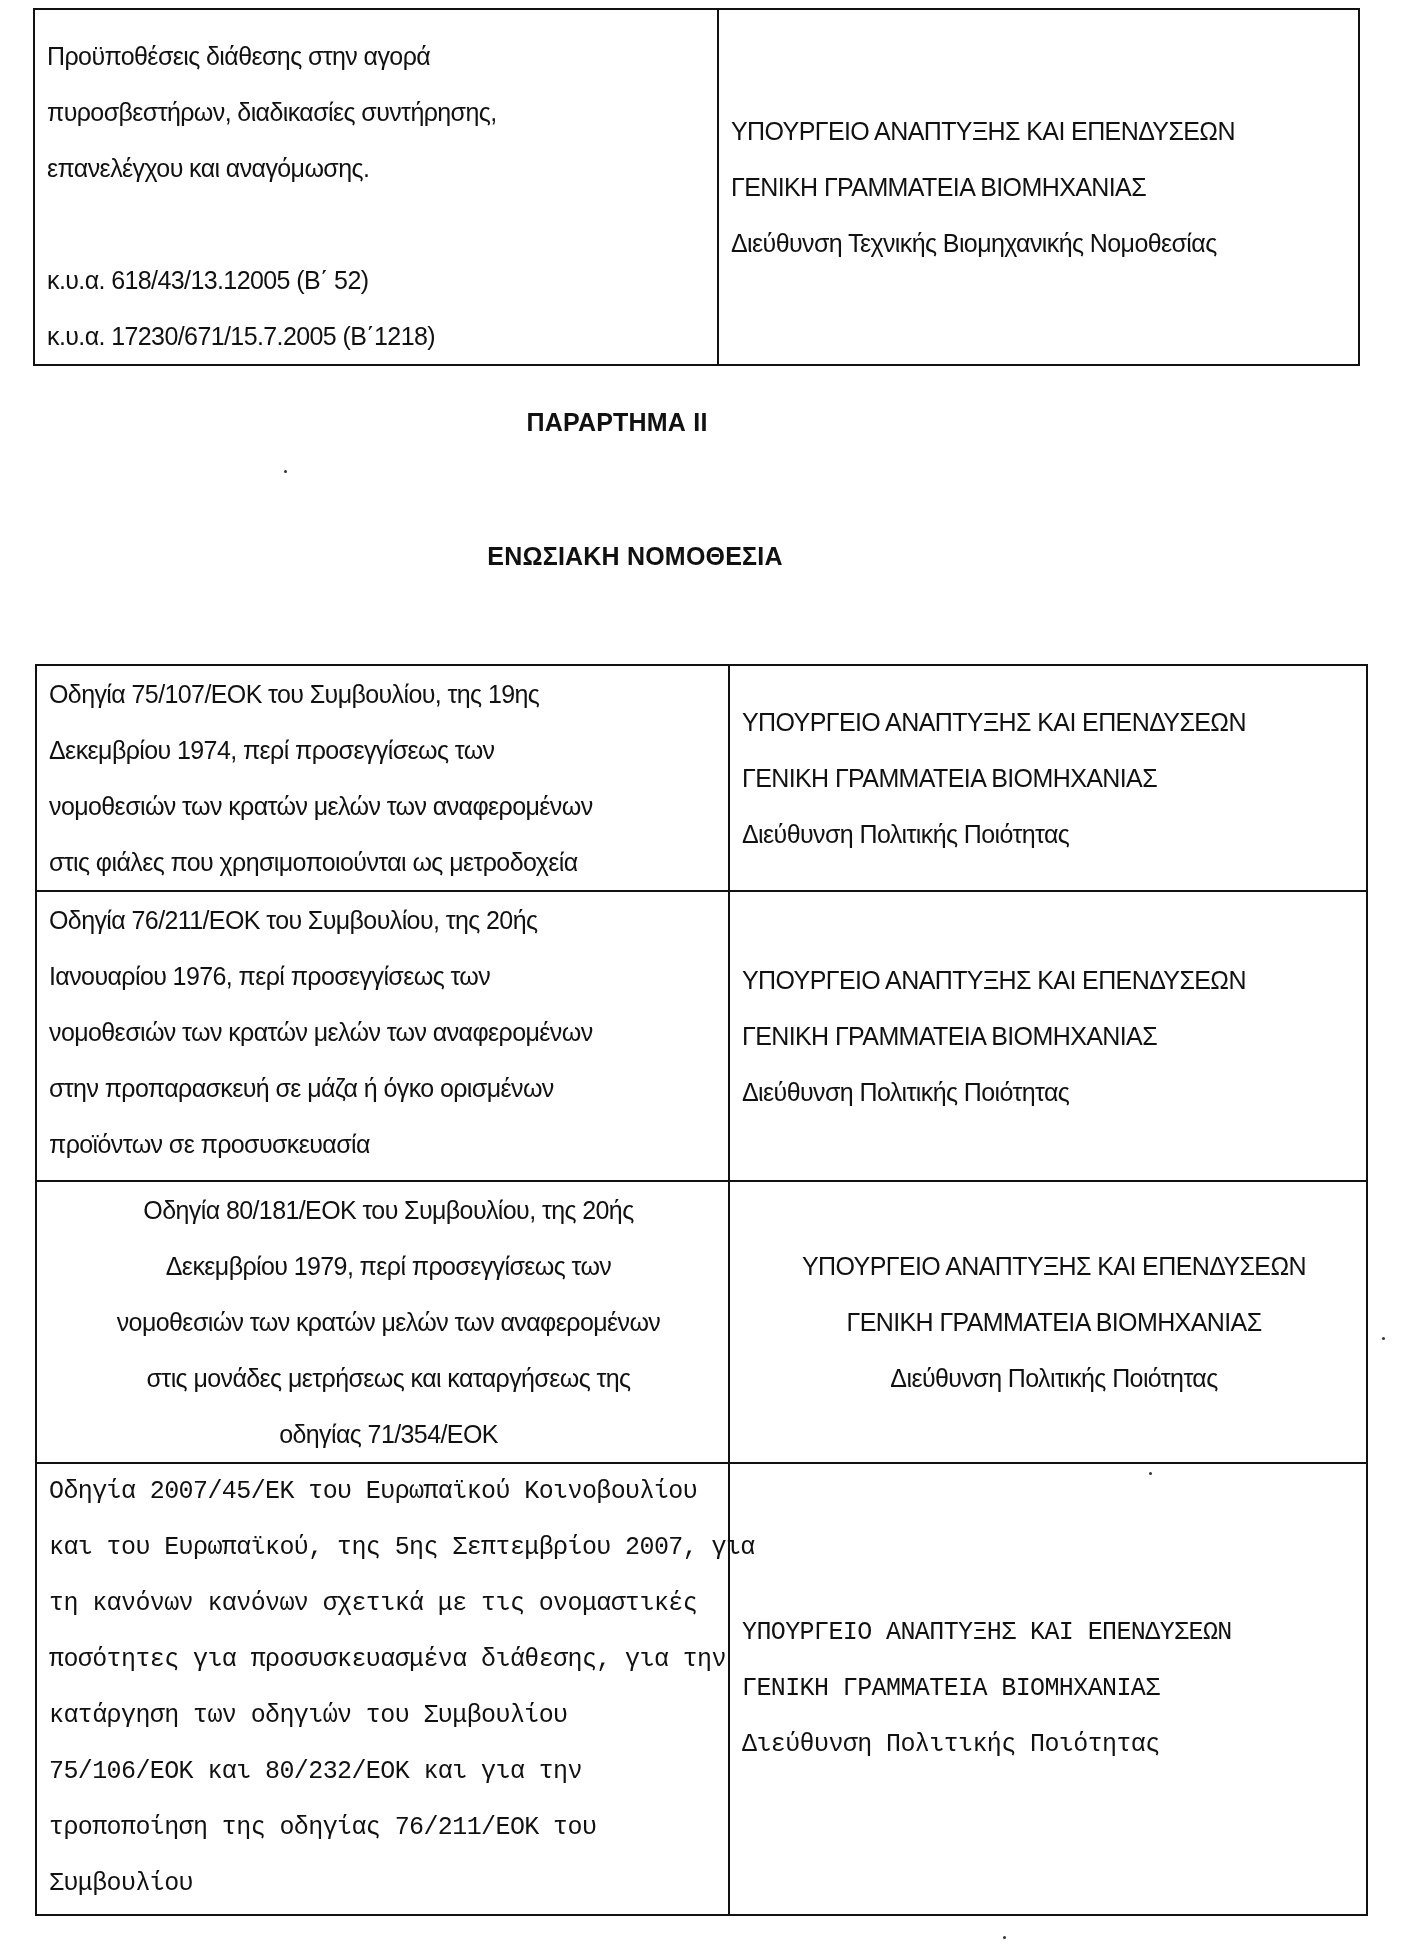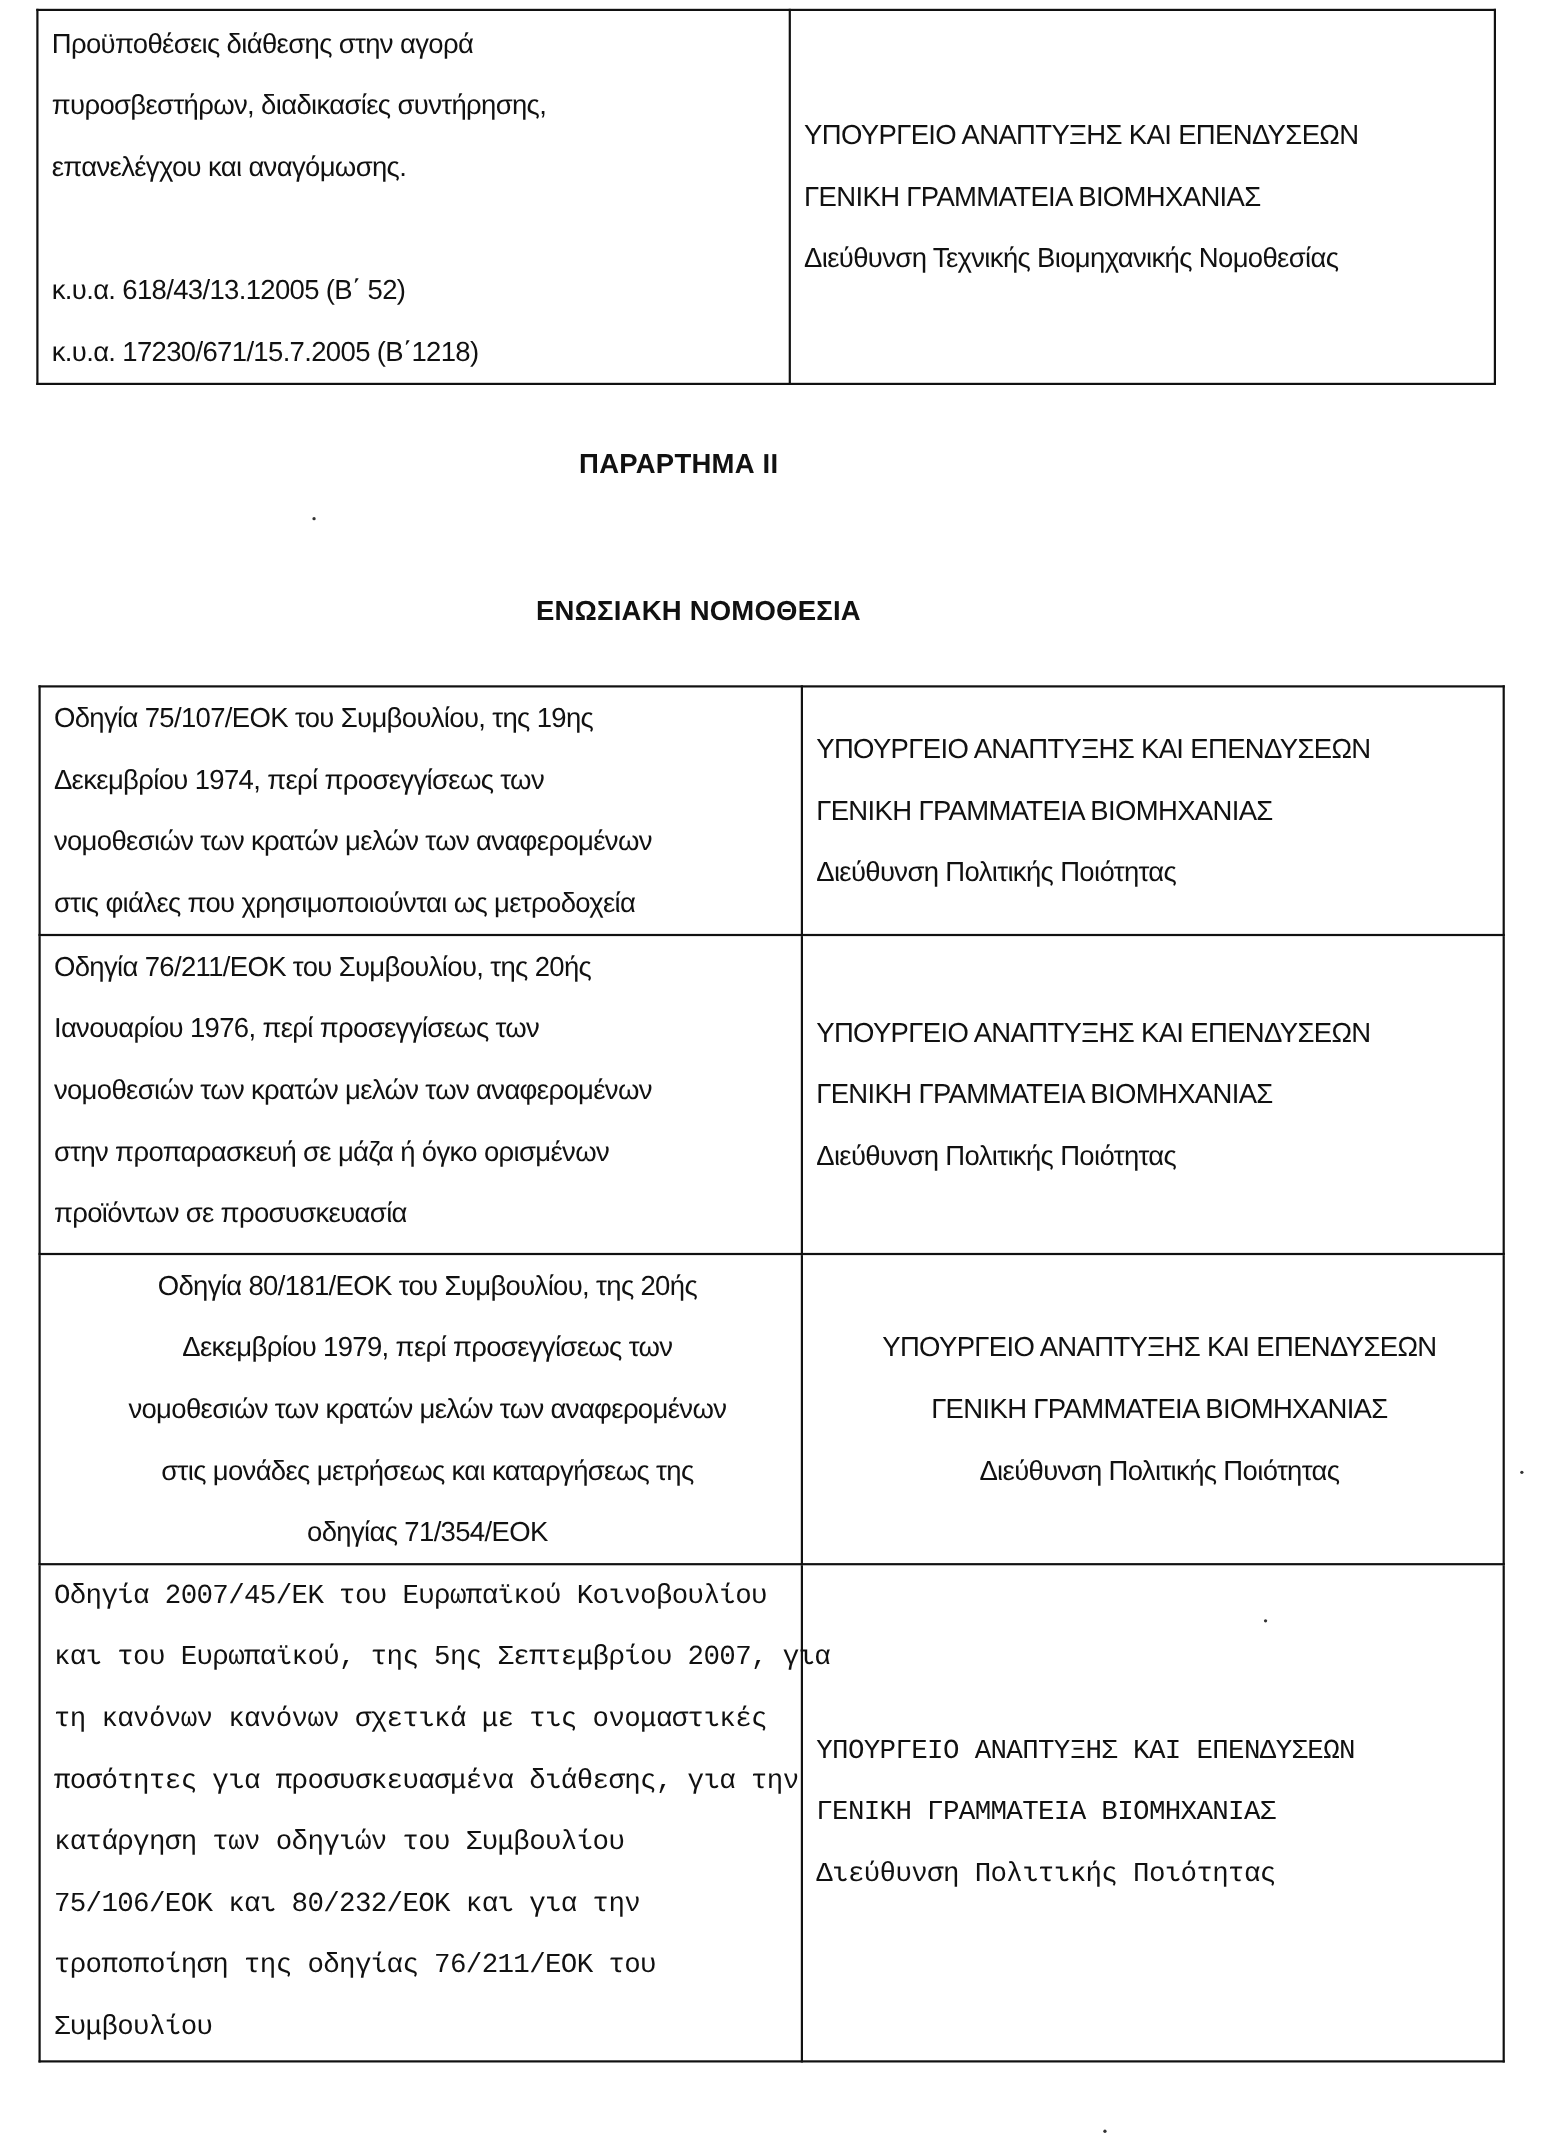--- a/index.html
+++ b/index.html
@@ -13,30 +13,30 @@
       font-size: 25px; line-height: 56px;
     }
     .tbl td {
       border: 2px solid #111111; vertical-align: middle; padding: 0 0 0 12px;
       font-size: 25px; letter-spacing: -0.6px;
     }
     .tbl td .line { display: block; white-space: nowrap; }
     #t1 { left: 33px; top: 8px; width: 1325px; }
     #t1 col.c1 { width: 684px; }
     #t1 col.c2 { width: 641px; }
-    #t1 td.left { height: 336px; vertical-align: top; padding-top: 2px; margin-top: 20px; }
+    #t1 td.left { height: 336px; vertical-align: top; padding-top: 18px; margin-top: 20px; }
     #t1 td.left .gap { display: block; height: 56px; }
     #t1 td.right { padding-top: 0; }
     .heading {
       position: absolute; left: 0; width: 1406px; text-align: center;
       font-weight: bold; font-size: 25px; letter-spacing: 0.2px;
     }
     #h1 { top: 408px; left: -86px; }
     #h2 { top: 542px; left: -68px; }
-    #t2 { left: 35px; top: 623px; width: 1331px; }
+    #t2 { left: 35px; top: 664px; width: 1331px; }
     #t2 col.c1 { width: 693px; }
     #t2 col.c2 { width: 638px; }
     #t2 td.left { vertical-align: top; }
     #t2 td.right .line { line-height: 56px; }
     #t2 tr.r1 td { height: 212px; }
     #t2 tr.r2 td { height: 288px; margin-left: 20px; }
     #t2 tr.r3 td { height: 280px; text-align: center; }
     #t2 tr.r4 td { height: 450px; font-family: Liberation Mono, monospace; }
     .speck { position: absolute; width: 3px; height: 3px; background: #333; border-radius: 50%; }
   </style>

